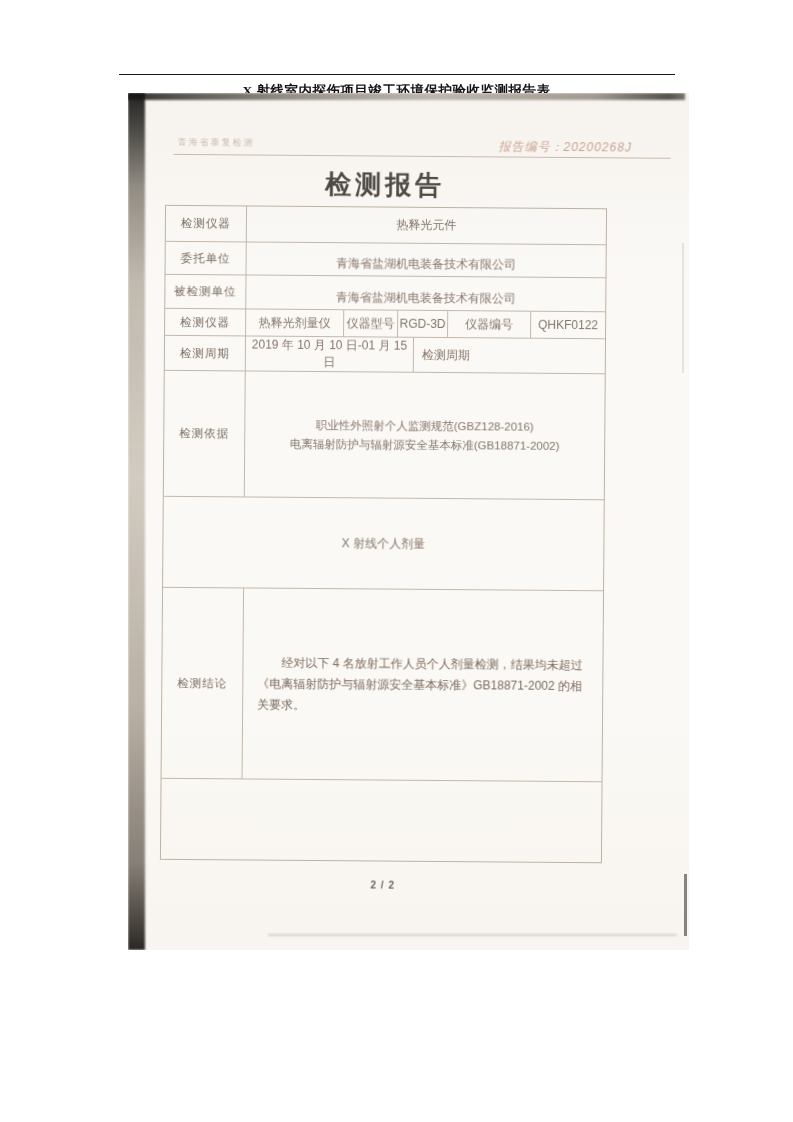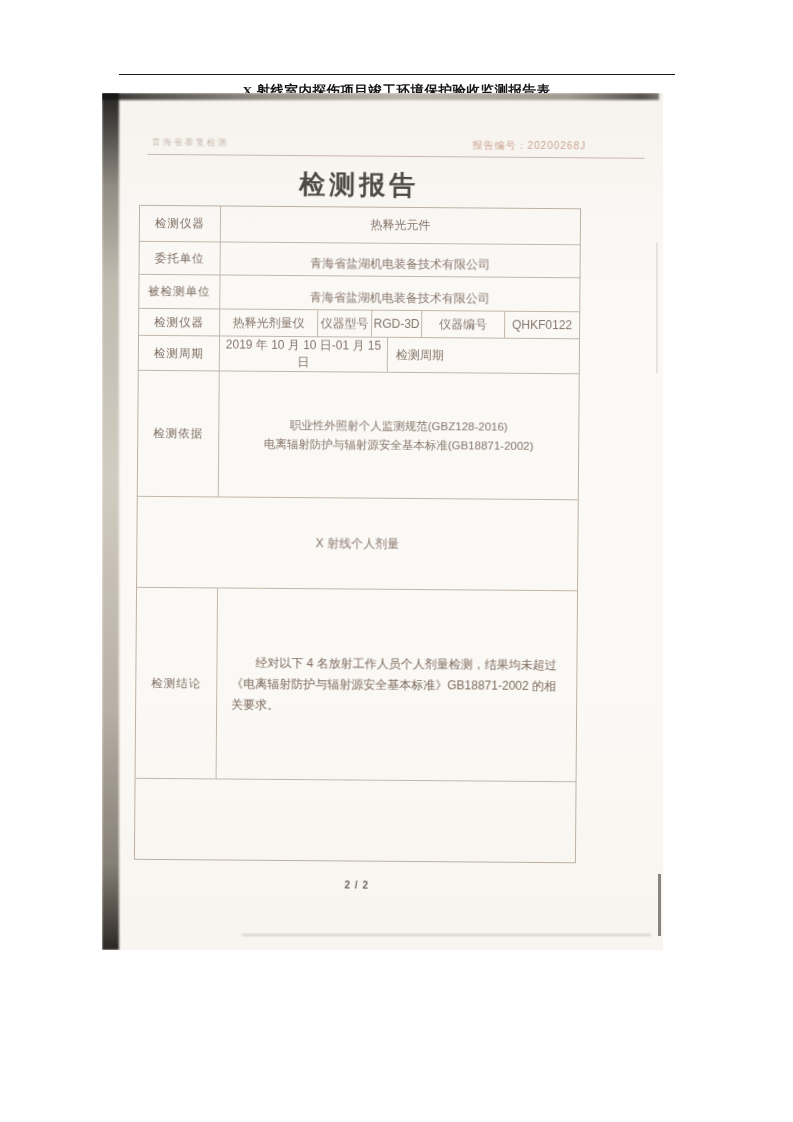--- a/index.html
+++ b/index.html
@@ -17,21 +17,21 @@
     position:absolute;top:74px;left:119px;width:556px;height:0;
     border-top:1.6px solid #1a1a1a;
   }
   .doc-footer{
     position:absolute;top:1027px;left:0;width:100%;text-align:center;
     font-family:"Liberation Serif","DejaVu Serif",serif;
     font-size:13px;color:#2e3136;
   }
   
   .scan{
-    position:absolute;left:102px;top:93px;width:561px;height:857px;
+    position:absolute;left:128px;top:93px;width:561px;height:857px;
     background:linear-gradient(180deg,#f6f3ee 0%,#fbf9f6 22%,#fbf9f5 70%,#f8f5f0 100%);
     overflow:hidden;
   }
   .edge-top{
     position:absolute;top:0;left:0;right:4px;height:7px;
     background:linear-gradient(90deg,#181818 0%,#46443f 9%,#8d877d 30%,#b7b1a6 55%,#979085 84%,#44403a 97%,#6b665f 100%);
     filter:blur(.8px);opacity:.9;
   }
   .edge-left{
     position:absolute;top:0;left:0;width:17px;height:100%;
@@ -59,22 +59,22 @@
   .scan-inner{
     position:absolute;inset:0;
     transform:rotate(.45deg);transform-origin:60px 120px;
     color:#86756a;filter:blur(.2px);
   }
   .lh-org{
     position:absolute;left:49px;top:43px;font-size:9px;color:rgba(166,138,120,.55);
     letter-spacing:2px;filter:blur(.7px);
   }
   .lh-no{
-    position:absolute;left:370px;top:43px;font-size:10px;color:rgba(188,133,110,.75);
-    letter-spacing:1px;filter:blur(.4px);
+    position:absolute;left:370px;top:43px;font-size:12px;color:rgba(188,133,110,.75);
+    letter-spacing:1px;filter:blur(.4px);font-style:italic;
   }
   .lh-rule{
     position:absolute;left:45px;top:61px;width:497px;height:0;
     border-top:1.6px solid rgba(158,126,106,.5);
   }
   .rpt-title{
     position:absolute;left:37px;top:73px;width:440px;text-align:center;
     font-size:26px;font-weight:600;color:#4d4a45;letter-spacing:4px;
   }
   

